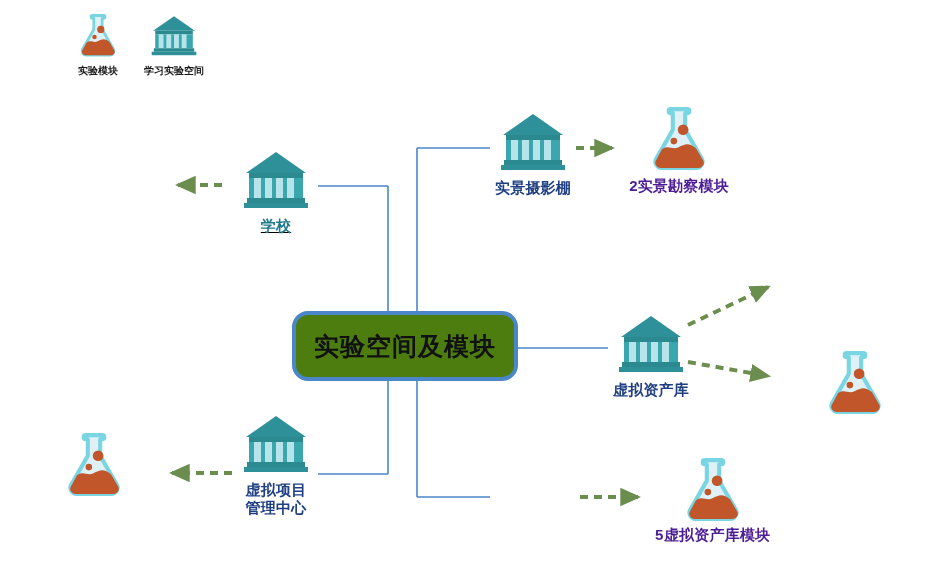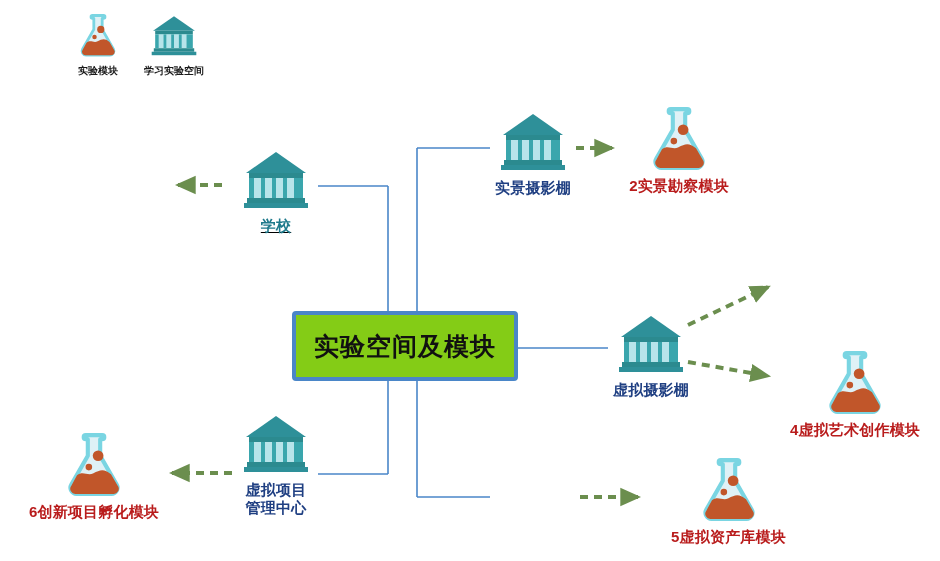--- a/index.html
+++ b/index.html
@@ -27,21 +27,21 @@
   }
   .node-label {
     margin-top: 5px;
     font-size: 15px;
     font-weight: bold;
     white-space: pre-line;
     text-align: center;
     letter-spacing: 0.2px;
   }
   .label-space { color: #1f3f82; }
-  .label-module { color: #b91c1c; }
+  .label-module { color: #4c1d95; }
   .label-teal { color: #1f7a8c; }
 
   .legend-item {
     position: absolute;
     display: flex;
     flex-direction: column;
     align-items: center;
   }
   .legend-label {
     margin-top: 6px;
@@ -50,23 +50,23 @@
     font-weight: bold;
     white-space: nowrap;
   }
 
   .center-box {
     position: absolute;
     display: flex;
     align-items: center;
     justify-content: center;
     box-sizing: border-box;
-    background: #84cc16;
+    background: #4d7c0f;
     border: 4px solid #4a86c8;
-    border-radius: 4px;
+    border-radius: 16px;
     z-index: 5;
   }
   .center-box-text {
     font-size: 25px;
     font-weight: bold;
     color: #111111;
     letter-spacing: 1px;
     white-space: nowrap;
   }
 
@@ -218,38 +218,37 @@
         <rect x="6" y="27" width="54" height="5" fill="#2b8a8f"></rect>
         <rect x="6" y="32" width="54" height="20" fill="#3aa6ad"></rect>
         <rect x="11" y="32" width="7" height="20" fill="#b7e4ea"></rect>
         <rect x="22" y="32" width="7" height="20" fill="#b7e4ea"></rect>
         <rect x="33" y="32" width="7" height="20" fill="#b7e4ea"></rect>
         <rect x="44" y="32" width="7" height="20" fill="#b7e4ea"></rect>
         <rect x="4" y="52" width="58" height="5" fill="#2b8a8f"></rect>
         <rect x="1" y="57" width="64" height="5" fill="#2e9099"></rect>
       </svg>
     </span>
-    <span class="node-label label-space">虚拟摄影棚</span>
+    <span class="node-label label-space">虚拟资产库</span>
   </div>
 
 
   <div class="node" style="left:775px; top:348px; width:160px;">
     <span>
       <svg class="icon-svg" width="62" height="68" viewBox="0 0 60 66">
         <path d="M22 5 h16 a2 2 0 0 1 0 4 h-2 v16 l16 28 a6 6 0 0 1 -5 9 h-34 a6 6 0 0 1 -5 -9 l16 -28 v-16 h-2 a2 2 0 0 1 0 -4 z" fill="#dff1f6" stroke="#7ad5e2" stroke-width="4" stroke-linejoin="round"></path>
         <path d="M13.5 44 c6 -5 10 1 16 -2 c6 -3 10 -5 17 1 l6.5 11 a5 5 0 0 1 -4.5 8 h-36 a5 5 0 0 1 -4.5 -8 z" fill="#c1562a"></path>
         <circle cx="34" cy="25" r="5.2" fill="#c1562a"></circle>
         <circle cx="25" cy="36" r="3.2" fill="#c1562a"></circle>
       </svg>
     </span>
-    <span class="node-label label-module">4虚拟艺术创作模块</span>
-  </div>
-
-
-  <div class="node" style="left:656px; top:455px; width:145px;">
+  </div>
+
+
+  <div class="node" style="left:640px; top:455px; width:145px;font-family:Liberation Mono, monospace;">
     <span>
       <svg class="icon-svg" width="62" height="68" viewBox="0 0 60 66">
         <path d="M22 5 h16 a2 2 0 0 1 0 4 h-2 v16 l16 28 a6 6 0 0 1 -5 9 h-34 a6 6 0 0 1 -5 -9 l16 -28 v-16 h-2 a2 2 0 0 1 0 -4 z" fill="#dff1f6" stroke="#7ad5e2" stroke-width="4" stroke-linejoin="round"></path>
         <path d="M13.5 44 c6 -5 10 1 16 -2 c6 -3 10 -5 17 1 l6.5 11 a5 5 0 0 1 -4.5 8 h-36 a5 5 0 0 1 -4.5 -8 z" fill="#c1562a"></path>
         <circle cx="34" cy="25" r="5.2" fill="#c1562a"></circle>
         <circle cx="25" cy="36" r="3.2" fill="#c1562a"></circle>
       </svg>
     </span>
     <span class="node-label label-module">5虚拟资产库模块</span>
   </div>
@@ -274,16 +273,15 @@
 
   <div class="node" style="left:14px; top:430px; width:160px;">
     <span>
       <svg class="icon-svg" width="62" height="68" viewBox="0 0 60 66">
         <path d="M22 5 h16 a2 2 0 0 1 0 4 h-2 v16 l16 28 a6 6 0 0 1 -5 9 h-34 a6 6 0 0 1 -5 -9 l16 -28 v-16 h-2 a2 2 0 0 1 0 -4 z" fill="#dff1f6" stroke="#7ad5e2" stroke-width="4" stroke-linejoin="round"></path>
         <path d="M13.5 44 c6 -5 10 1 16 -2 c6 -3 10 -5 17 1 l6.5 11 a5 5 0 0 1 -4.5 8 h-36 a5 5 0 0 1 -4.5 -8 z" fill="#c1562a"></path>
         <circle cx="34" cy="25" r="5.2" fill="#c1562a"></circle>
         <circle cx="25" cy="36" r="3.2" fill="#c1562a"></circle>
       </svg>
     </span>
-    <span class="node-label label-module">6创新项目孵化模块</span>
   </div>
 
 </div>
 
 </body></html>

